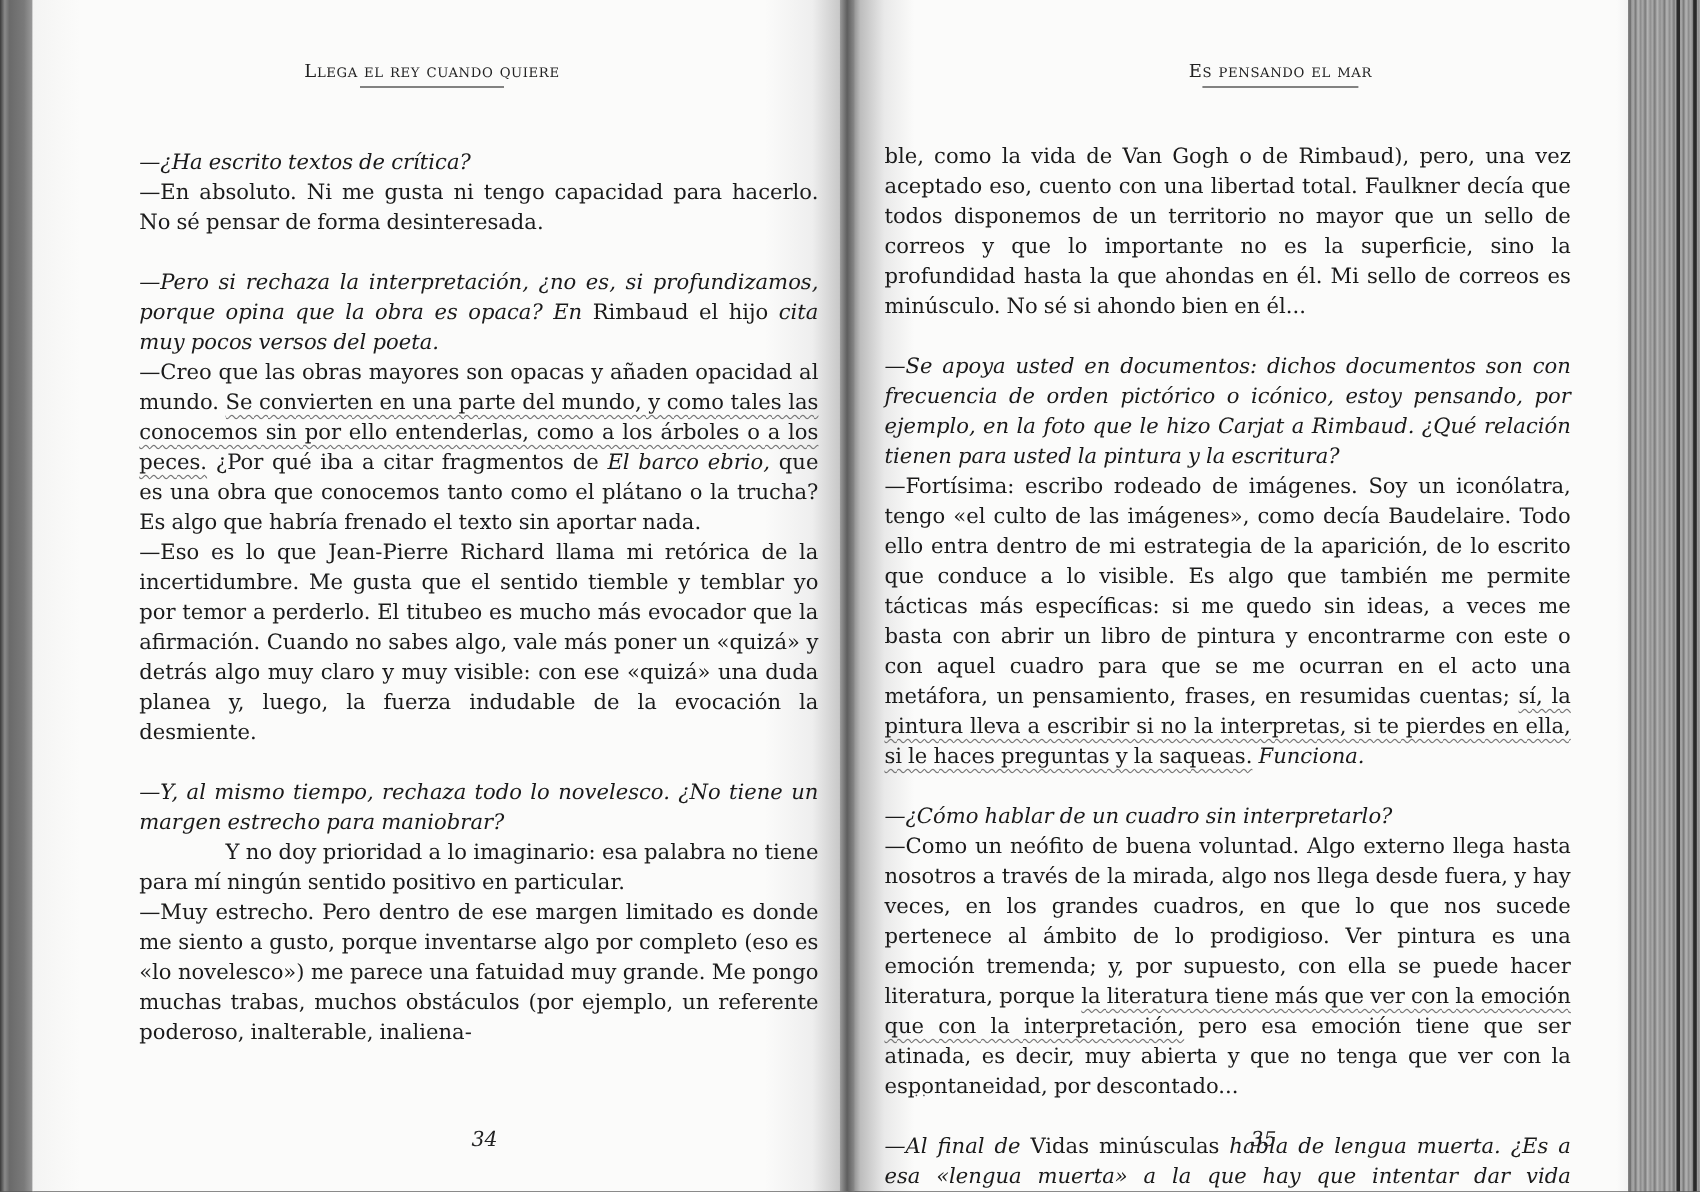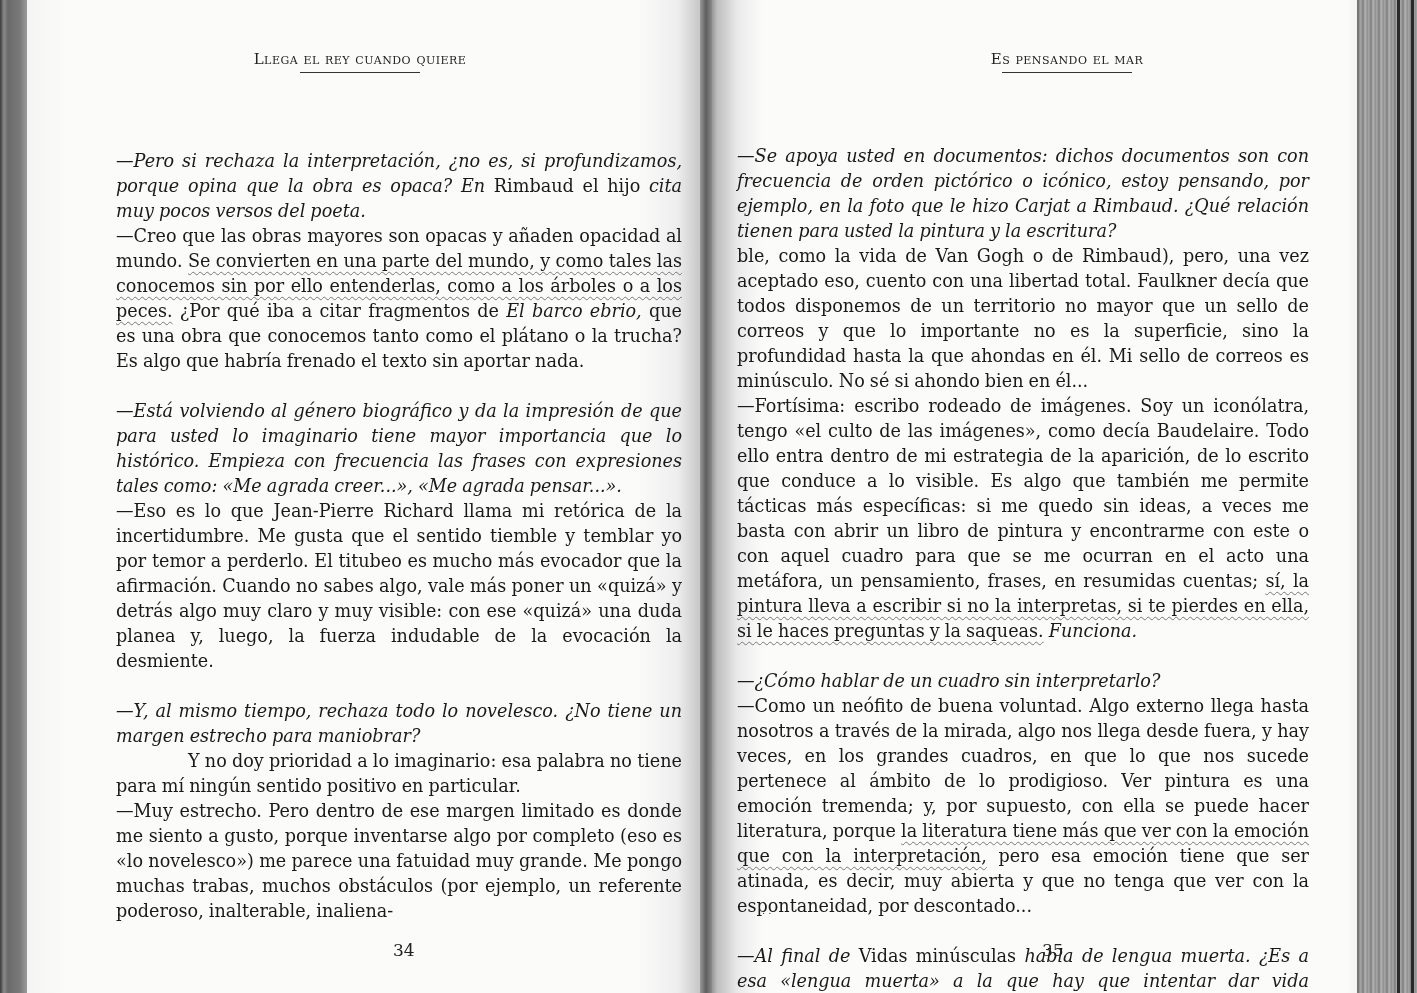--- a/index.html
+++ b/index.html
@@ -56,21 +56,21 @@
   }
   .left-text { left: 116px; top: 124px; width: 566px; }
   .right-text { left: 737px; top: 119px; width: 572px; }
   .para { margin: 0; }
   .para.gap { margin-top: 25px; }
   .q { font-style: italic; }
   .indent { text-indent: 72px; }
   .u { text-decoration: underline; text-decoration-color: #777; text-decoration-style: wavy; text-underline-offset: 4px; text-decoration-thickness: 1px; }
 
   .page-number {
-    position: absolute; top: 940px; font-size: 17px; color: #222;
+    position: absolute; top: 940px; font-style: italic; font-size: 17px; color: #222;
   }
   .pn-left { left: 393px; }
   .pn-right { left: 1042px; }
   .stray { position: absolute; left: 762px; top: 905px; font-size: 10px; color: #444; }
 </style>
 </head>
 <body>
 
 <div class="spread">
   <div class="cover-left"></div>
@@ -85,31 +85,32 @@
   <div class="running-head left-head">
     <span>Llega el rey cuando quiere</span>
     <span class="rule"></span>
   </div>
   <div class="running-head right-head">
     <span>Es pensando el mar</span>
     <span class="rule"></span>
   </div>
 
   <div class="text-block left-text" id="left-text">
+      <p class="para"><span class="q">—¿Ha escrito textos de crítica?</span></p>
+      <p class="para"><span>—En absoluto. Ni me gusta ni tengo capacidad para hacerlo. No sé pensar de forma desinteresada.</span></p>
       <p class="para gap"><span class="q">—Pero si rechaza la interpretación, ¿no es, si profundizamos, porque opina que la obra es opaca? En </span><span>Rimbaud el hijo</span><span class="q"> cita muy pocos versos del poeta.</span></p>
       <p class="para"><span>—Creo que las obras mayores son opacas y añaden opacidad al mundo. </span><span class="u">Se convierten en una parte del mundo, y como tales las conocemos sin por ello entenderlas, como a los árboles o a los peces.</span><span> ¿Por qué iba a citar fragmentos de </span><span class="q">El barco ebrio,</span><span> que es una obra que conocemos tanto como el plátano o la trucha? Es algo que habría frenado el texto sin aportar nada.</span></p>
-      <p class="para gap"><span class="q">—Está volviendo al género biográfico y da la impresión de que para usted lo imaginario tiene mayor importancia que lo histórico. Empieza con frecuencia las frases con expresiones tales como: «Me agrada creer...», «Me agrada pensar...».</span></p>
       <p class="para"><span>—Eso es lo que Jean-Pierre Richard llama mi retórica de la incertidumbre. Me gusta que el sentido tiemble y temblar yo por temor a perderlo. El titubeo es mucho más evocador que la afirmación. Cuando no sabes algo, vale más poner un «quizá» y detrás algo muy claro y muy visible: con ese «quizá» una duda planea y, luego, la fuerza indudable de la evocación la desmiente.</span></p>
       <p class="para gap"><span class="q">—Y, al mismo tiempo, rechaza todo lo novelesco. ¿No tiene un margen estrecho para maniobrar?</span></p>
       <p class="para indent"><span>Y no doy prioridad a lo imaginario: esa palabra no tiene para mí ningún sentido positivo en particular.</span></p>
       <p class="para"><span>—Muy estrecho. Pero dentro de ese margen limitado es donde me siento a gusto, porque inventarse algo por completo (eso es «lo novelesco») me parece una fatuidad muy grande. Me pongo muchas trabas, muchos obstáculos (por ejemplo, un referente poderoso, inalterable, inaliena-</span></p>
     </div>
   <div class="text-block right-text" id="right-text">
+      <p class="para"><span>ble, como la vida de Van Gogh o de Rimbaud), pero, una vez aceptado eso, cuento con una libertad total. Faulkner decía que todos disponemos de un territorio no mayor que un sello de correos y que lo importante no es la superficie, sino la profundidad hasta la que ahondas en él. Mi sello de correos es minúsculo. No sé si ahondo bien en él...</span></p>
       <p class="para gap"><span class="q">—Se apoya usted en documentos: dichos documentos son con frecuencia de orden pictórico o icónico, estoy pensando, por ejemplo, en la foto que le hizo Carjat a Rimbaud. ¿Qué relación tienen para usted la pintura y la escritura?</span></p>
-      <p class="para"><span>ble, como la vida de Van Gogh o de Rimbaud), pero, una vez aceptado eso, cuento con una libertad total. Faulkner decía que todos disponemos de un territorio no mayor que un sello de correos y que lo importante no es la superficie, sino la profundidad hasta la que ahondas en él. Mi sello de correos es minúsculo. No sé si ahondo bien en él...</span></p>
       <p class="para"><span>—Fortísima: escribo rodeado de imágenes. Soy un iconólatra, tengo «el culto de las imágenes», como decía Baudelaire. Todo ello entra dentro de mi estrategia de la aparición, de lo escrito que conduce a lo visible. Es algo que también me permite tácticas más específicas: si me quedo sin ideas, a veces me basta con abrir un libro de pintura y encontrarme con este o con aquel cuadro para que se me ocurran en el acto una metáfora, un pensamiento, frases, en resumidas cuentas; </span><span class="u">sí, la pintura lleva a escribir si no la interpretas, si te pierdes en ella, si le haces preguntas y la saqueas.</span><span> </span><span class="q">Funciona.</span></p>
       <p class="para gap"><span class="q">—¿Cómo hablar de un cuadro sin interpretarlo?</span></p>
       <p class="para"><span>—Como un neófito de buena voluntad. Algo externo llega hasta nosotros a través de la mirada, algo nos llega desde fuera, y hay veces, en los grandes cuadros, en que lo que nos sucede pertenece al ámbito de lo prodigioso. Ver pintura es una emoción tremenda; y, por supuesto, con ella se puede hacer literatura, porque </span><span class="u">la literatura tiene más que ver con la emoción que con la interpretación,</span><span> pero esa emoción tiene que ser atinada, es decir, muy abierta y que no tenga que ver con la espontaneidad, por descontado...</span></p>
       <p class="para gap"><span class="q">—Al final de </span><span>Vidas minúsculas</span><span class="q"> habla de lengua muerta. ¿Es a esa «lengua muerta» a la que hay que intentar dar vida mediante lo visible?</span></p>
     </div>
 
   <div class="stray">. .</div>
 
   <div class="page-number pn-left">34</div>
   <div class="page-number pn-right">35</div>

